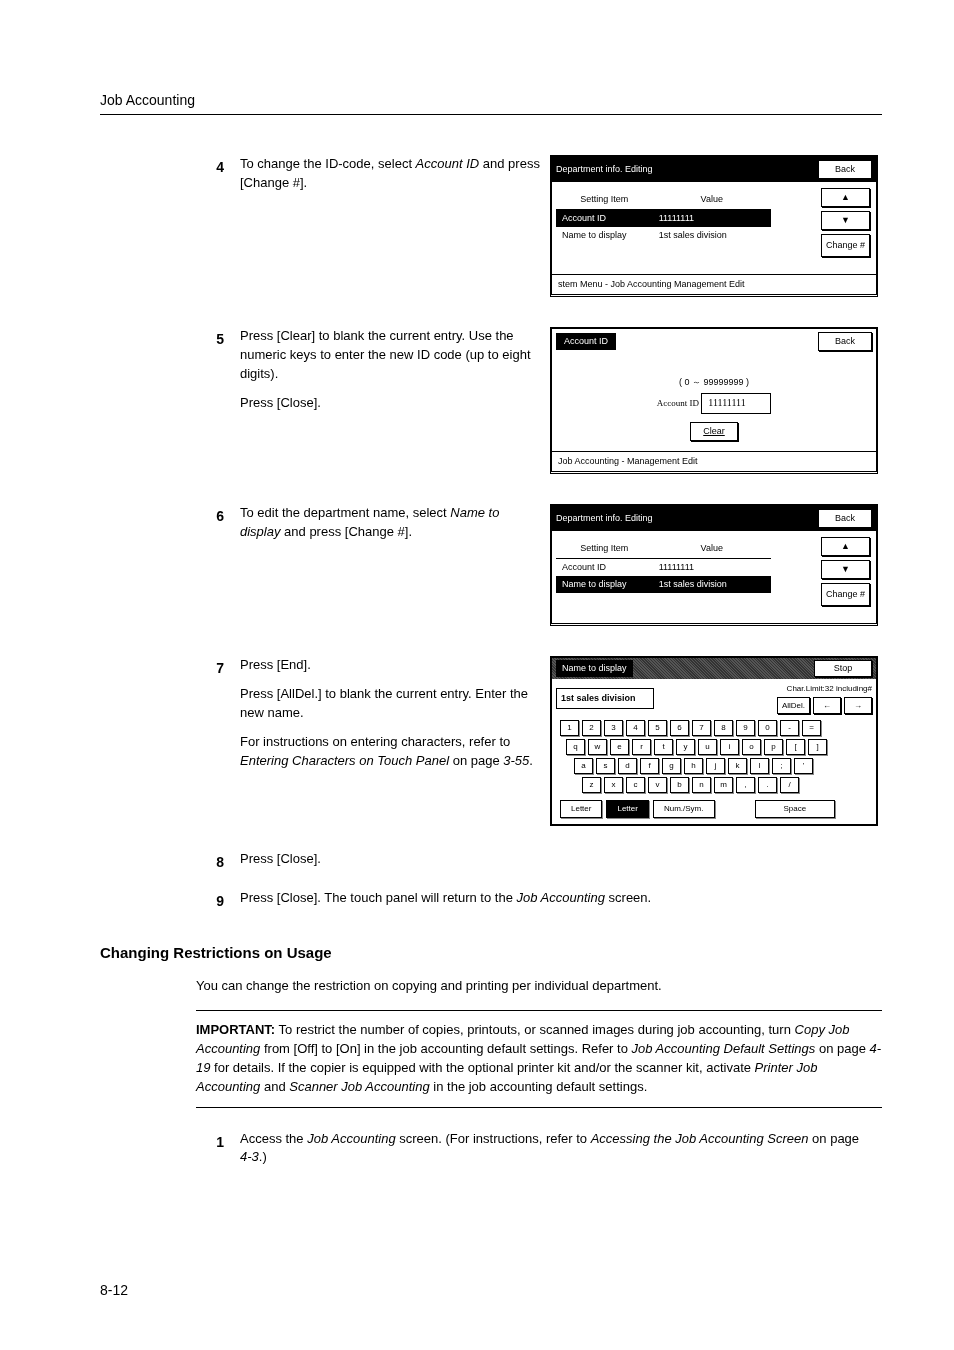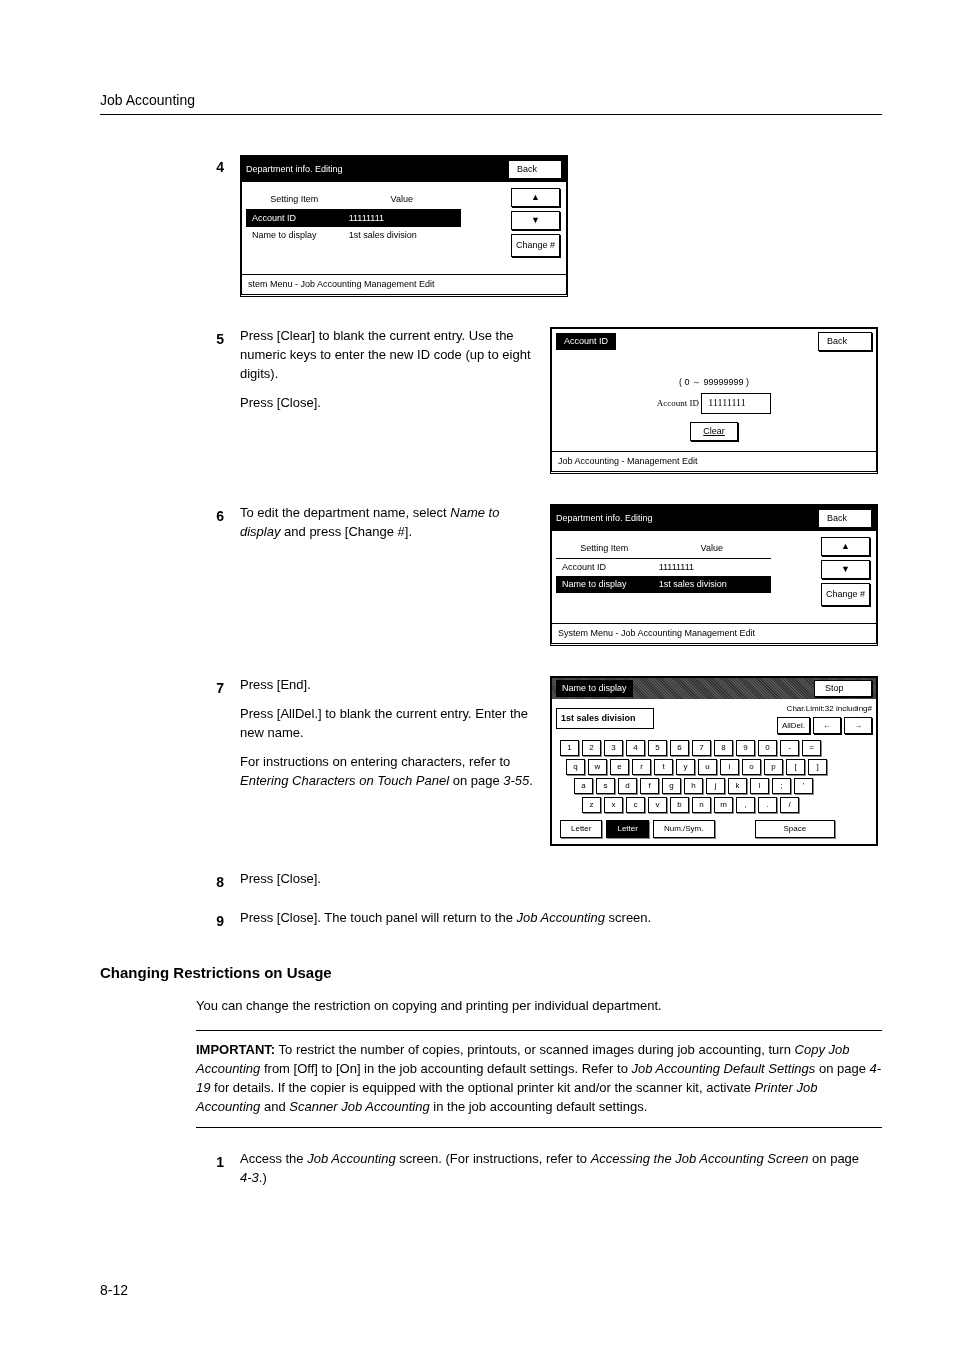--- a/index.html
+++ b/index.html
@@ -66,20 +66,21 @@
     align-items: center;
     padding: 3px 4px;
   }
   .lcd-btn-w {
     background: #fff;
     color: #000;
     border: 1px solid #000;
     padding: 2px 8px;
     font-size: 9px;
     box-shadow: 1px 1px 0 #000;
+    text-align: center;
     min-width: 36px;
   }
   .lcd-body {
     padding: 8px 4px 4px 4px;
     min-height: 80px;
     position: relative;
   }
   .lcd-table {
     width: 100%;
     border-collapse: collapse;
@@ -250,20 +251,23 @@
 </style>
 </head>
 <body>
 
 <div class="page">
   <div class="header">Job Accounting</div>
   <div class="header-line"></div>
 
   <div class="step-row">
     <div class="step-num">4</div>
+    <div class="step-text">
+      <p>To change the ID-code, select <span class="ital">Account ID</span> and press [Change #].</p>
+    </div>
     <div class="screen-slot">
       <div class="lcd">
         <div class="lcd-titlebar">
           <span>Department info. Editing</span>
           <span class="lcd-btn-w">Back</span>
         </div>
         <div class="lcd-body">
           <table class="lcd-table" style="width:68%;">
             <tbody>
                 <tr>
@@ -345,21 +349,20 @@
               <td>1st sales division</td>
             </tr>
           </tbody>
             </table>
           <div class="lcd-side-btns">
             <div class="arrow-btn">▲</div>
             <div class="arrow-btn">▼</div>
             <div class="change-btn">Change #</div>
           </div>
         </div>
-        <div class="lcd-foot">System Menu       -  Job Accounting   Management Edit</div>
       </div>
     </div>
   </div>
 
   <div class="step-row">
     <div class="step-num">7</div>
     <div class="step-text">
       <p>Press [End].</p>
       <p>Press [AllDel.] to blank the current entry. Enter the new name.</p>
       <p>For instructions on entering characters, refer to <span class="ital">Entering Characters on Touch Panel</span> on page <span class="ital">3-55</span>.</p>

